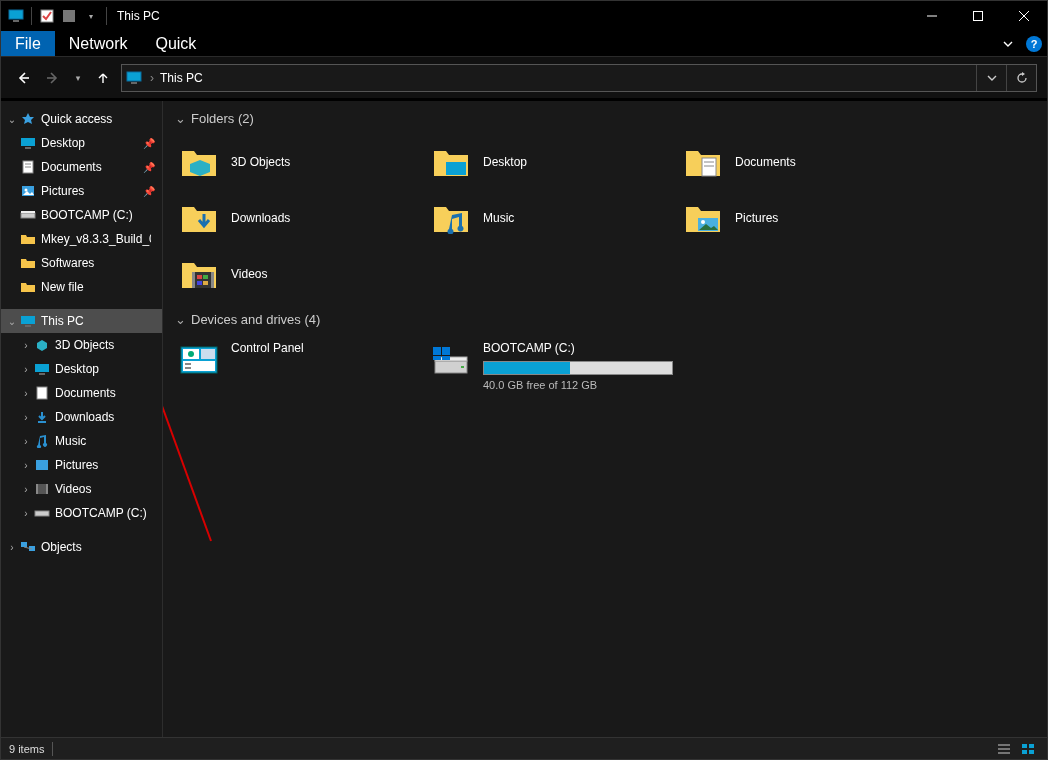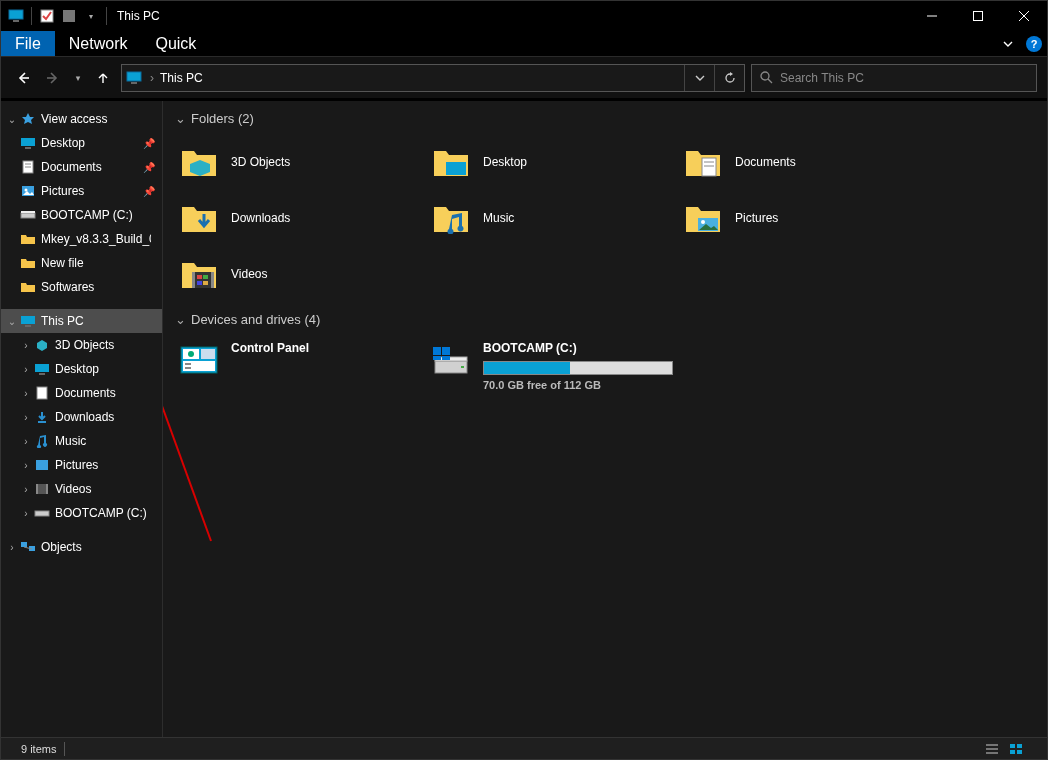--- a/index.html
+++ b/index.html
@@ -57,30 +57,30 @@
   .group-header .chev { width: 16px; color: #aaa; }
   .grid { display: flex; flex-wrap: wrap; }
   .tile { width: 252px; height: 56px; display: flex; align-items: center; }
   .tile .bigico { width: 44px; height: 44px; margin-left: 2px; margin-right: 10px; display: flex; align-items: center; justify-content: center; }
   .tile .lbl { font-size: 12px; color: #fff; }
 
   .folder-svg { width: 38px; height: 32px; }
 
   .drive-tile { width: 252px; display: flex; align-items: flex-start; margin-top:4px;}
   .drive-tile .bigico { width: 44px; height: 44px; margin-left: 2px; margin-right: 10px; display: flex; align-items: center; justify-content: center; }
-  .drive-info { display: flex; flex-direction: column; padding-top:2px;font-weight:bold; }
+  .drive-info { display: flex; flex-direction: column; padding-top:2px; }
   .drive-bar { width: 190px; height: 14px; background: #ddd; border: 1px solid #888; margin-top: 6px; position: relative; }
   .drive-bar .fill { position: absolute; left: 0; top: 0; bottom: 0; background: #0aa1d4; }
   .drive-free { font-size: 11px; color: #bbb; margin-top: 4px; }
 
   
   .anno-arrow { position: absolute; top: 230px; left: -32px; pointer-events: none; }
 
   
-  .statusbar { height: 22px; background: #1f1f1f; border-top: 1px solid #333; display: flex; align-items: center; font-size: 11px; color: #ddd; padding: 0 20px; }
+  .statusbar { height: 22px; background: #1f1f1f; border-top: 1px solid #333; display: flex; align-items: center; font-size: 11px; color: #ddd; padding: 0 8px; }
   .statusbar .sep { width: 1px; height: 14px; background: #555; margin: 0 8px; }
   .statusbar .spacer { flex: 1; }
   .viewbtn { width: 22px; height: 18px; display:flex; align-items:center; justify-content:center; margin-left:2px;}
 
   
   .ic-folder { width: 16px; height: 12px; }
   .ic-monitor { width: 16px; height: 12px; }
 </style>
 </head>
 <body>
@@ -182,42 +182,33 @@
           </span>
         <span class="rbtn">
             <svg width="12" height="12" viewBox="0 0 12 12">
               <path d="M10 6 A4 4 0 1 1 6 2" stroke="#ccc" fill="none" stroke-width="1.3"></path>
               <path d="M6 0 L6 4 L9 2 Z" fill="#ccc"></path>
             </svg>
           </span>
       </span>
     </div>
 
-    <div class="searchbox">
-      <span class="sico">
-          <svg width="13" height="13" viewBox="0 0 13 13">
-            <circle cx="5" cy="5" r="4" fill="none" stroke="#888" stroke-width="1.3"></circle>
-            <line x1="8" y1="8" x2="12" y2="12" stroke="#888" stroke-width="1.3"></line>
-          </svg>
-        </span>
-      <input placeholder="Search This PC" style="">
-    </div>
   </div>
 
   <div class="body">
 
     <div class="tree">
       <div class="tree-item lv0">
         <span class="exp">⌄</span>
         <span class="ic">
             <svg width="14" height="14" viewBox="0 0 14 14">
               <path d="M7 1 L9 5 L13 5 L10 8 L11 12 L7 10 L3 12 L4 8 L1 5 L5 5 Z" fill="#3aa0e0"></path>
             </svg>
           </span>
-        <span>View access</span>
+        <span>Quick access</span>
       </div>
       <div class="tree-item lv1">
         <span class="ic">
             <svg class="ic-monitor" viewBox="0 0 16 12">
               <rect x="1" y="1" width="14" height="8" fill="#0aa1d4"></rect>
               <rect x="5" y="10" width="6" height="2" fill="#666"></rect>
             </svg>
           </span>
         <span>Desktop</span>
         <span class="pin">📌</span>
@@ -260,29 +251,29 @@
             </svg>
           </span>
         <span style="overflow:hidden;max-width:110px;">Mkey_v8.3.3_Build_061019</span>
       </div>
       <div class="tree-item lv1">
         <span class="ic">
             <svg class="ic-folder" viewBox="0 0 16 12">
               <path d="M1 2 L6 2 L7 4 L15 4 L15 11 L1 11 Z" fill="#f6c44a"></path>
             </svg>
           </span>
-        <span>New file</span>
+        <span>Softwares</span>
       </div>
       <div class="tree-item lv1">
         <span class="ic">
             <svg class="ic-folder" viewBox="0 0 16 12">
               <path d="M1 2 L6 2 L7 4 L15 4 L15 11 L1 11 Z" fill="#f6c44a"></path>
             </svg>
           </span>
-        <span>Softwares</span>
+        <span>New file</span>
       </div>
 
       <div class="tree-gap"></div>
 
       <div class="tree-item lv0 selected">
         <span class="exp">⌄</span>
         <span class="ic">
             <svg class="ic-monitor" viewBox="0 0 16 12">
               <rect x="1" y="1" width="14" height="8" fill="#0aa1d4"></rect>
               <rect x="5" y="10" width="6" height="2" fill="#666"></rect>
@@ -497,21 +488,21 @@
                 <rect x="11" y="2" width="8" height="8" fill="#0078d7"></rect>
                 <rect x="2" y="11" width="8" height="4" fill="#0078d7"></rect>
                 <rect x="11" y="11" width="8" height="4" fill="#0078d7"></rect>
               </svg>
           </span>
           <div class="drive-info">
             <span class="lbl">BOOTCAMP (C:)</span>
             <div class="drive-bar">
               <div class="fill" style="width:46%;"></div>
             </div>
-            <span class="drive-free">70.0 GB free of 112 GB</span>
+            <span class="drive-free">40.0 GB free of 112 GB</span>
           </div>
         </div>
       </div>
 
       <svg class="anno-arrow" width="120" height="220" viewBox="0 0 120 220">
         <defs>
             <marker id="ah" markerWidth="8" markerHeight="8" refX="2" refY="4" orient="auto">
               <path d="M0 0 L8 4 L0 8 Z" fill="#d80000"></path>
             </marker>
           </defs>

